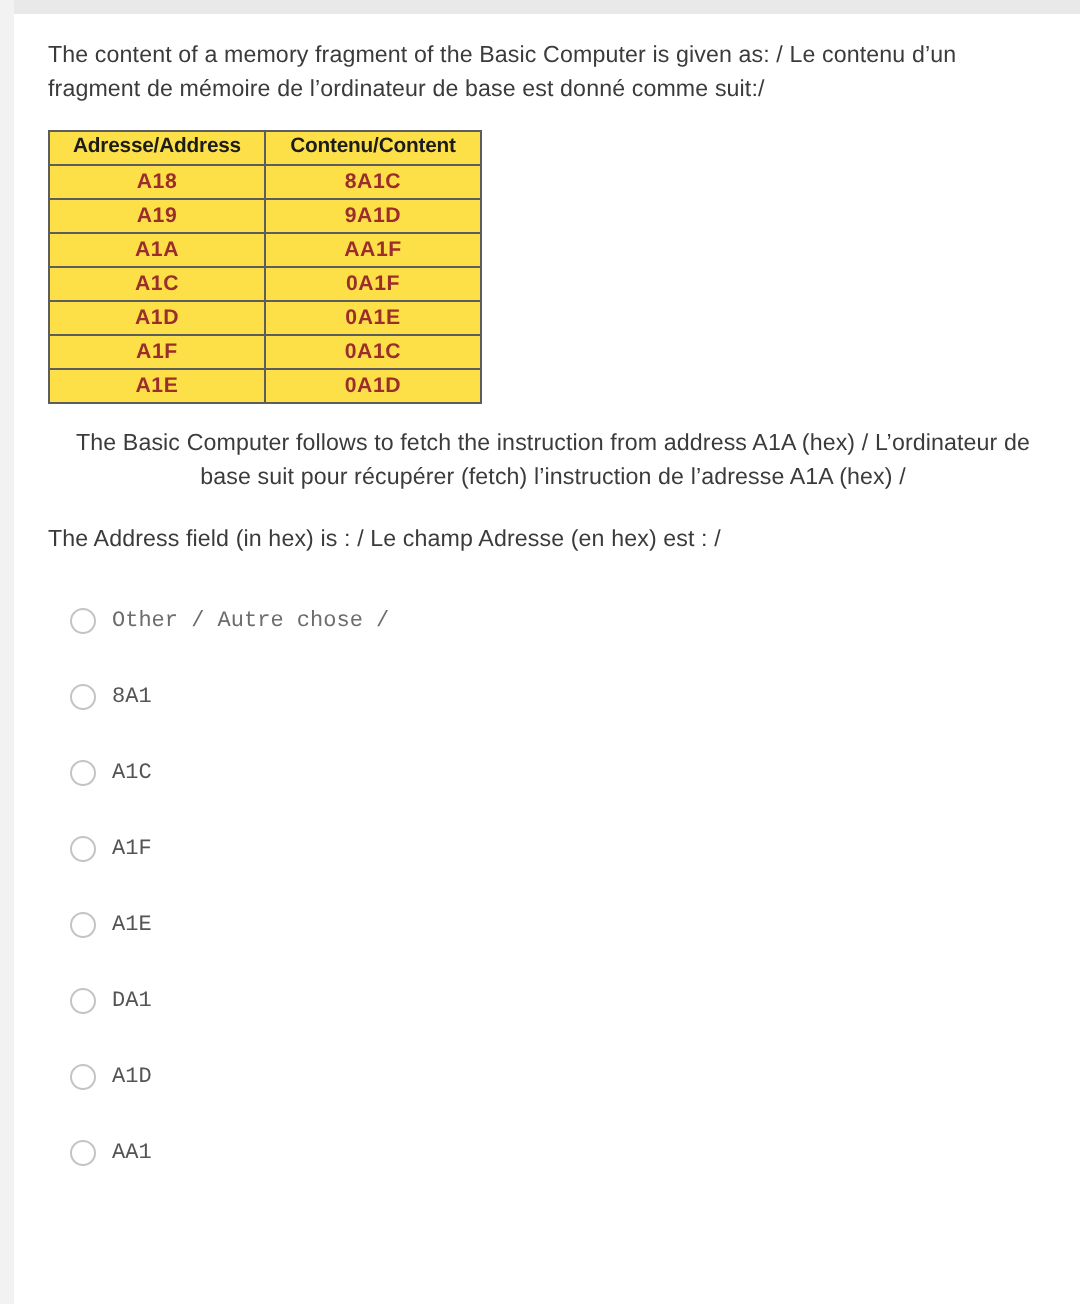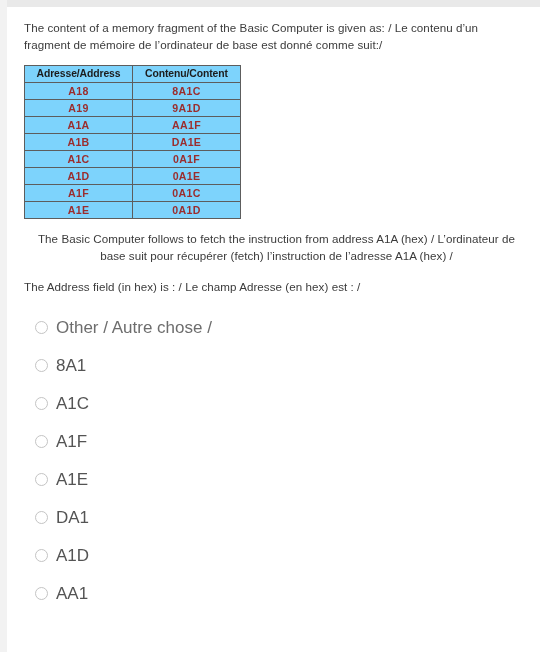--- a/index.html
+++ b/index.html
@@ -70,21 +70,21 @@
   }
   #memory-table th,
   #memory-table td {
     border: 1px solid #5d5d5d;
     text-align: center;
     font-size: 10.6px;
     font-weight: bold;
     height: 16px;
     padding: 0;
     line-height: 16px;
-    background: #7dd3fc;
+    background: #fde047;
   }
   #memory-table th {
     color: #1c1c1c;
     font-size: 10.4px;
     letter-spacing: -0.1px;
   }
   #memory-table td {
     color: #9b2d2d;
     letter-spacing: 0.3px;
   }
@@ -107,24 +107,25 @@
     height: 13px;
     border: 1px solid #c4c4c4;
     border-radius: 50%;
     background: #ffffff;
     flex: 0 0 auto;
     margin-left: 11px;
     box-sizing: border-box;
   }
   .option-label {
     margin-left: 8px;
-    font-size: 17px;
+    font-size: 11px;
     color: #545454;
     line-height: 14px;
     white-space: nowrap;
+    font-family: Liberation Mono, monospace;
   }
   .option-row.muted .option-label {
     color: #6d6d6d;
   }
 </style>
 </head>
 <body>
 
 <div id="top-strip"></div>
 <div id="left-strip"></div>
@@ -152,24 +153,20 @@
           </tr>
           <tr>
             <td>A19</td>
             <td>9A1D</td>
           </tr>
           <tr>
             <td>A1A</td>
             <td>AA1F</td>
           </tr>
           <tr>
-            <td>A1B</td>
-            <td>DA1E</td>
-          </tr>
-          <tr>
             <td>A1C</td>
             <td>0A1F</td>
           </tr>
           <tr>
             <td>A1D</td>
             <td>0A1E</td>
           </tr>
           <tr>
             <td>A1F</td>
             <td>0A1C</td>

